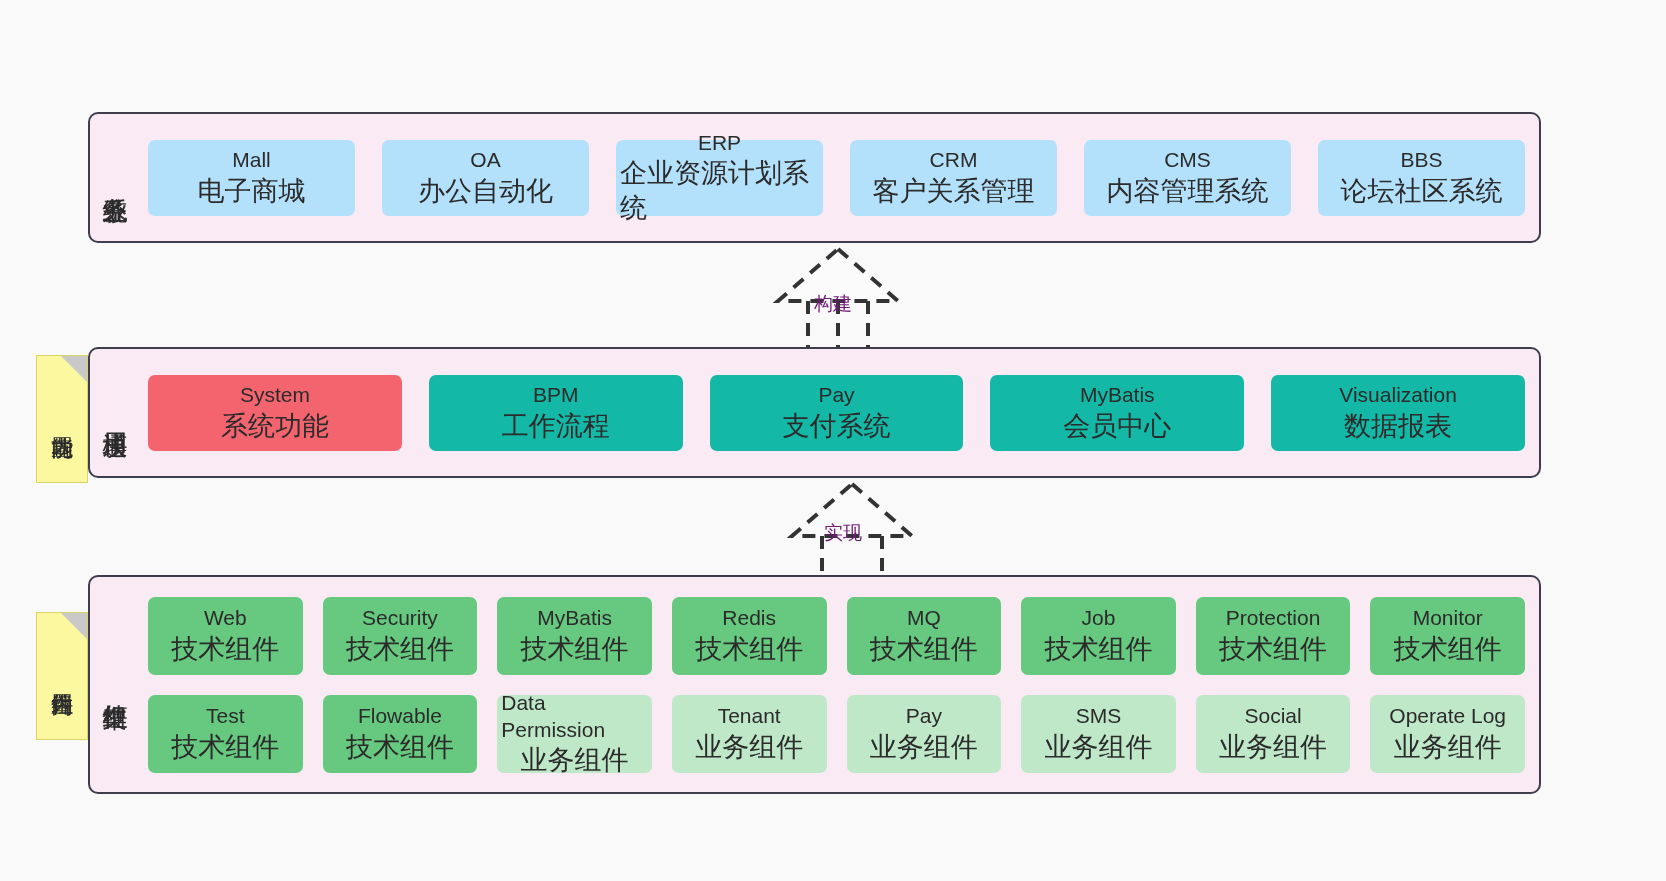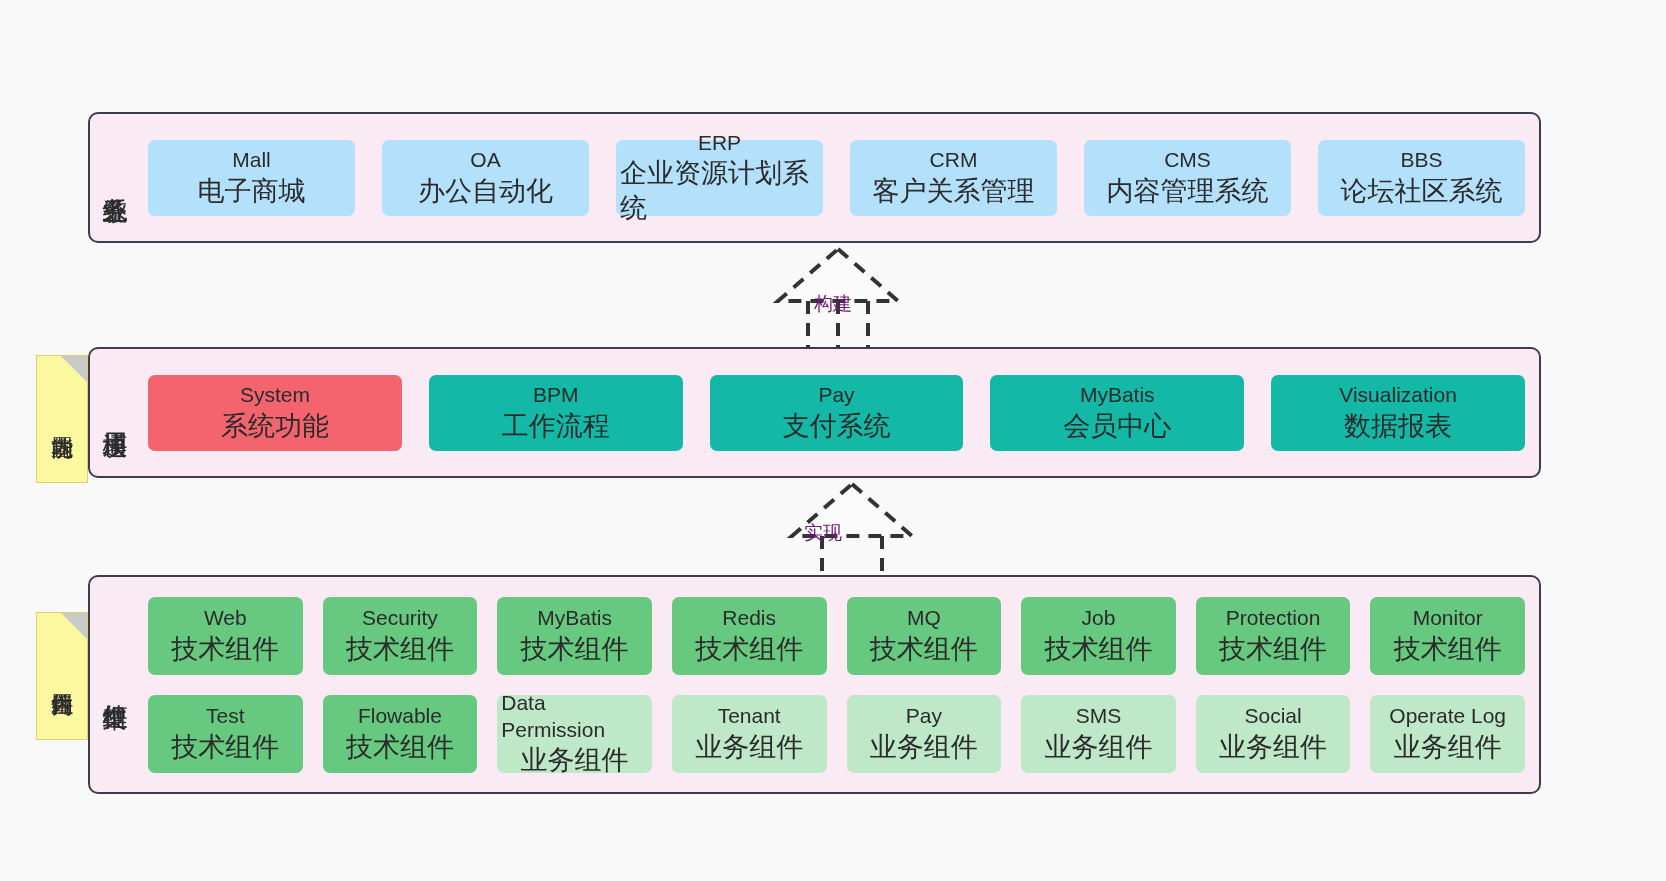--- a/index.html
+++ b/index.html
@@ -137,21 +137,21 @@
   .connector-label {
     position: absolute;
     font-size: 19px;
     color: #701a75;
     background: transparent;
     white-space: nowrap;
   }
   #conn-build   { left: 748px; top: 245px;  width: 180px; height: 110px; }
   #conn-build-label   { left: 814px; top: 291px; }
   #conn-impl    { left: 762px; top: 480px;  width: 180px; height: 110px; }
-  #conn-impl-label    { left: 804px; top: 520px; }
+  #conn-impl-label    { left: 824px; top: 520px; }
 </style>
 </head>
 <body>
 
 <div id="canvas">
 
   <div class="layer" id="layer-business">
     <div class="layer-title">业务系统</div>
     <div class="layer-body">
       <div class="row">

